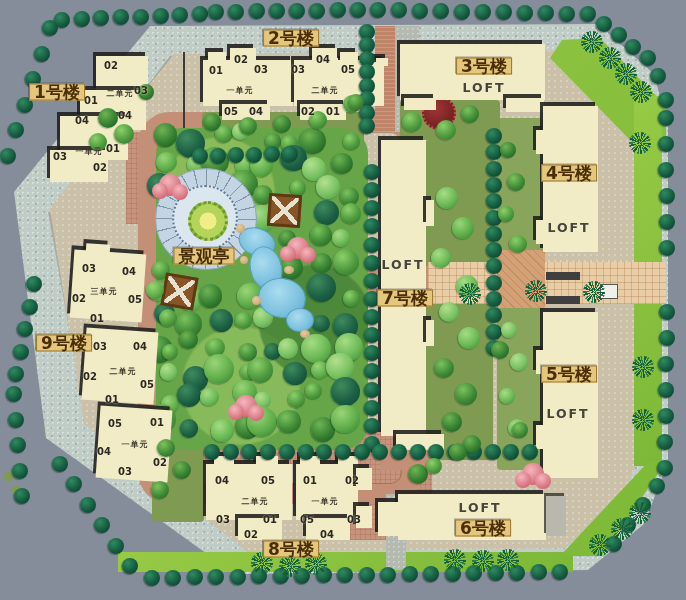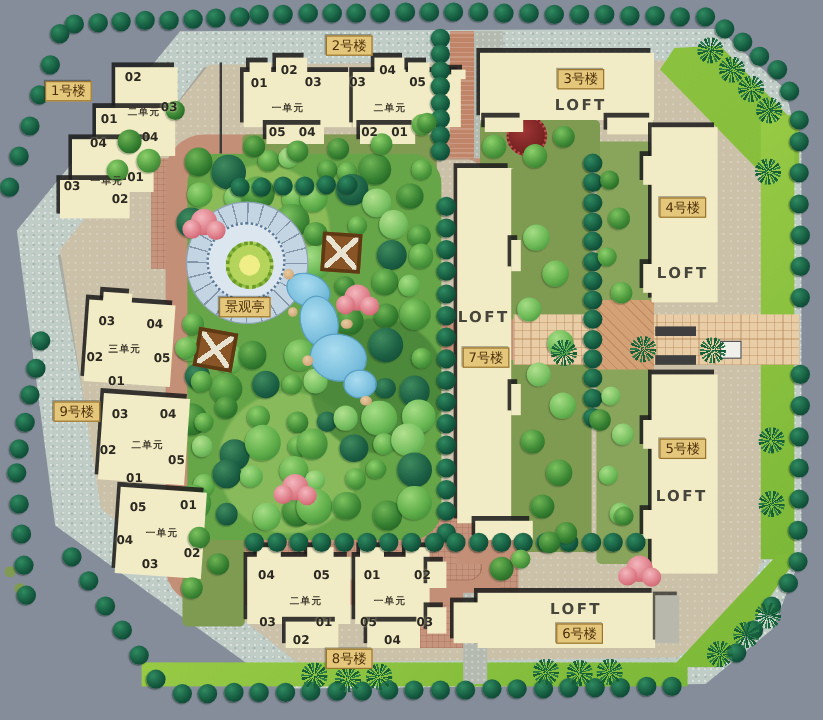--- a/index.html
+++ b/index.html
@@ -74,21 +74,21 @@
     background:radial-gradient(circle at 40% 35%,#a03636,#641818);}
   .gate{background:#3f3f3f;}
   .booth{background:#f0f0ea;border:1px solid #555;}
   .pole{background:#3a3a38;}
 
   
   .num{font-weight:700;font-size:10px;color:#2b2922;white-space:nowrap;
     transform:translate(-50%,-50%);text-shadow:0 0 2px rgba(242,236,198,.9);}
   .uname{font-weight:700;font-size:8px;color:#3c382c;letter-spacing:1px;white-space:nowrap;
     transform:translate(-50%,-50%);}
-  .blabel{font-weight:400;font-size:11px;line-height:15px;color:#4a2e08;background:#e5c77c;
+  .blabel{font-weight:700;font-size:17px;line-height:15px;color:#4a2e08;background:#e5c77c;
     border:1px solid #99762f;padding:0 4px;white-space:nowrap;transform:translate(-50%,-50%);
     box-shadow:-1px -1px 0 rgba(40,40,40,.4);}
   .loft{font-weight:700;font-size:12.5px;color:#46453c;letter-spacing:2px;white-space:nowrap;
     transform:translate(-50%,-50%);}
 </style>
 </head>
 <body>
 
 <div id="canvas">
 
@@ -550,21 +550,21 @@
       <div class="abs num" style="left: 90px; top: 376px;">02</div>
       <div class="abs num" style="left: 147px; top: 384px;">05</div>
       <div class="abs num" style="left: 112px; top: 399px;">01</div>
       <div class="abs num" style="left: 115px; top: 423px;">05</div>
       <div class="abs num" style="left: 157px; top: 422px;">01</div>
       <div class="abs num" style="left: 104px; top: 451px;">04</div>
       <div class="abs num" style="left: 160px; top: 462px;">02</div>
       <div class="abs num" style="left: 125px; top: 471px;">03</div>
     </div>
 
-  <div class="abs blabel" style="left:57px;top:76px;text-align:right;">1号楼</div>
+  <div class="abs blabel" style="left:57px;top:92px;text-align:right;">1号楼</div>
   <div class="abs blabel" style="left:291px;top:38px;">2号楼</div>
   <div class="abs blabel" style="left:484px;top:66px;">3号楼</div>
   <div class="abs loft" style="left:484px;top:87px;">LOFT</div>
   <div class="abs blabel" style="left:569px;top:173px;">4号楼</div>
   <div class="abs loft" style="left:569px;top:227px;">LOFT</div>
   <div class="abs blabel" style="left:569px;top:374px;">5号楼</div>
   <div class="abs loft" style="left:568px;top:413px;">LOFT</div>
   <div class="abs loft" style="left:480px;top:507px;">LOFT</div>
   <div class="abs blabel" style="left:483px;top:528px;">6号楼</div>
   <div class="abs loft" style="left:403px;top:264px;">LOFT</div>

